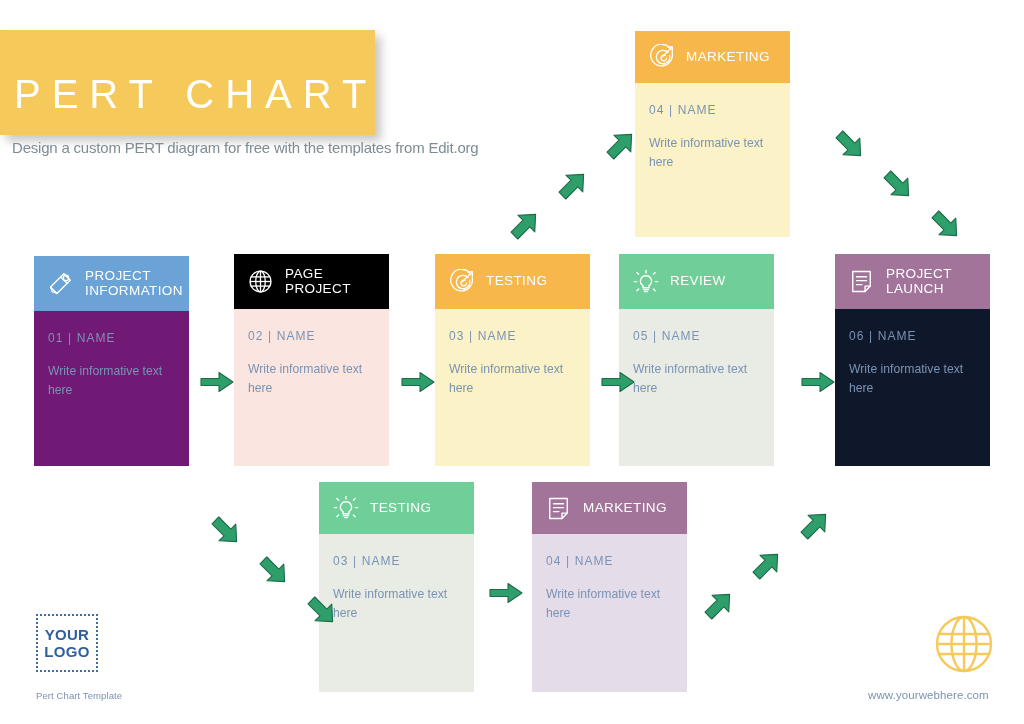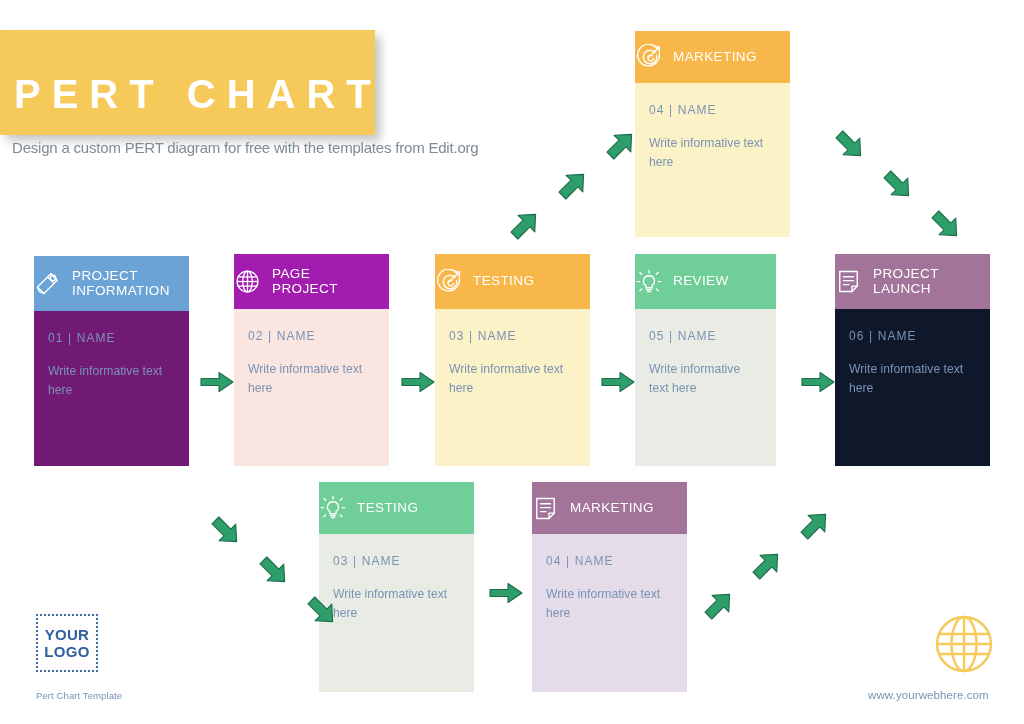--- a/index.html
+++ b/index.html
@@ -15,32 +15,32 @@
   
   .banner{
     position:absolute;left:0;top:30px;width:375px;height:105px;
     background:#f6c95b;
     box-shadow:6px 6px 9px rgba(0,0,0,.22);
     box-sizing:border-box;
   }
   .banner-title{
     position:absolute;left:14px;top:44px;
     font-size:40px;letter-spacing:11px;color:#ffffff;
-    font-weight:700;line-height:40px;white-space:nowrap;
+    font-weight:400;line-height:40px;white-space:nowrap;
   }
   .banner-sub{
     position:absolute;left:12px;top:109px;
     font-size:15px;color:#7e8c94;letter-spacing:-.2px;white-space:nowrap;
   }
 
   
   .card{position:absolute;}
   .card-head{
     position:relative;height:55px;width:100%;
-    display:flex;align-items:center;box-sizing:border-box;
+    display:flex;align-items:center;box-sizing:border-box;padding-left:13px;
   }
   .card-head .ico{
     width:27px;height:27px;flex:0 0 27px;margin-right:11px;
     display:flex;align-items:center;justify-content:center;
   }
   .card-head .ico svg{display:block;}
   .card-head .htxt{
     color:#ffffff;font-size:13.5px;line-height:14.5px;
     letter-spacing:.4px;font-weight:400;
   }
@@ -104,21 +104,21 @@
             <div>PROJECT</div>
             <div>INFORMATION</div>
           </span>
         </div>
         <div class="card-body" style="height: 155px; background: #701a75;">
           <div class="card-name">01 | NAME</div>
           <div class="card-text">Write informative text here</div>
         </div>
       </div>
       <div class="card" style="left: 234px; top: 254px; width: 155px;">
-        <div class="card-head" style="height: 55px; background: #a21caf;">
+        <div class="card-head" style="height: 55px; background: #000000;">
           <span class="ico">
             <svg width="25" height="25" viewBox="0 0 24 24" fill="none" stroke="#fff" stroke-width="1.25">
               <circle cx="12" cy="12" r="10"></circle>
               <ellipse cx="12" cy="12" rx="4.6" ry="10"></ellipse>
               <line x1="12" y1="2" x2="12" y2="22"></line>
               <line x1="2.6" y1="7.6" x2="21.4" y2="7.6"></line>
               <line x1="2" y1="12" x2="22" y2="12"></line>
               <line x1="2.6" y1="16.4" x2="21.4" y2="16.4"></line>
             </svg>
           </span>
@@ -145,21 +145,21 @@
           </span>
           <span class="htxt">
             <div>TESTING</div>
           </span>
         </div>
         <div class="card-body" style="height: 157px; background: rgb(251, 242, 199);">
           <div class="card-name">03 | NAME</div>
           <div class="card-text">Write informative text here</div>
         </div>
       </div>
-      <div class="card" style="left: 635px; top: 254px; width: 141px;">
+      <div class="card" style="left: 619px; top: 254px; width: 155px;">
         <div class="card-head" style="height: 55px; background: rgb(112, 207, 152);">
           <span class="ico">
             <svg width="26" height="26" viewBox="0 0 24 24" fill="none" stroke="#fff" stroke-width="1.25" stroke-linecap="round">
               <path d="M12 6.2 A5 5 0 0 0 9.2 15.4 L9.2 17.3 L14.8 17.3 L14.8 15.4 A5 5 0 0 0 12 6.2 Z"></path>
               <line x1="9.7" y1="19.1" x2="14.3" y2="19.1"></line>
               <line x1="10.6" y1="20.8" x2="13.4" y2="20.8"></line>
               <line x1="12" y1="1.4" x2="12" y2="3.6"></line>
               <line x1="3.4" y1="11.6" x2="1.2" y2="11.6"></line>
               <line x1="22.8" y1="11.6" x2="20.6" y2="11.6"></line>
               <line x1="5.2" y1="4.8" x2="3.6" y2="3.2"></line>

